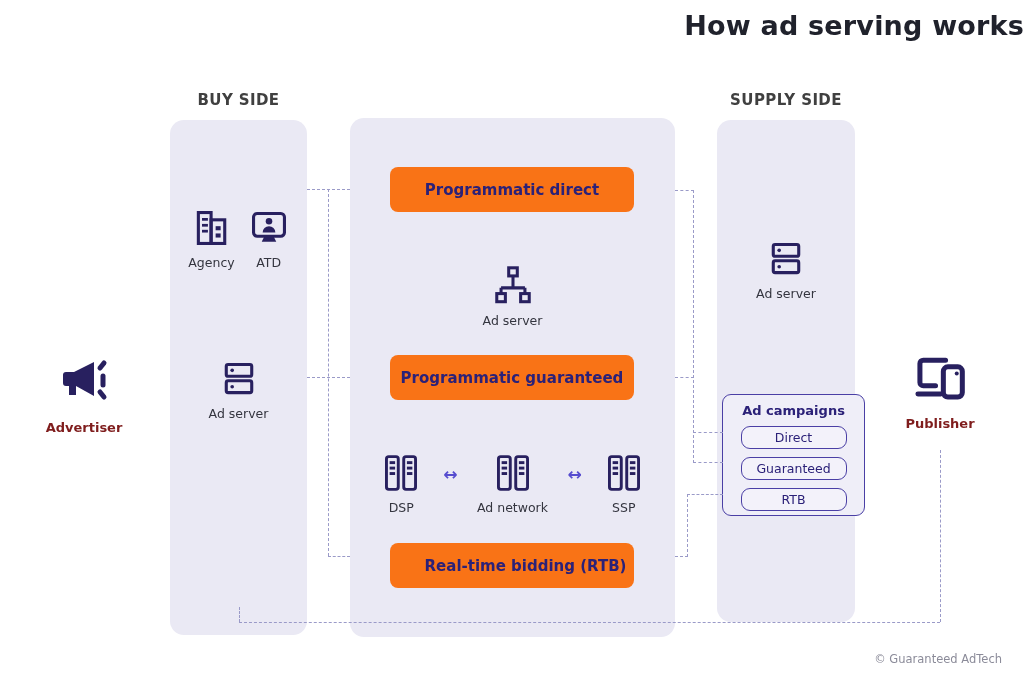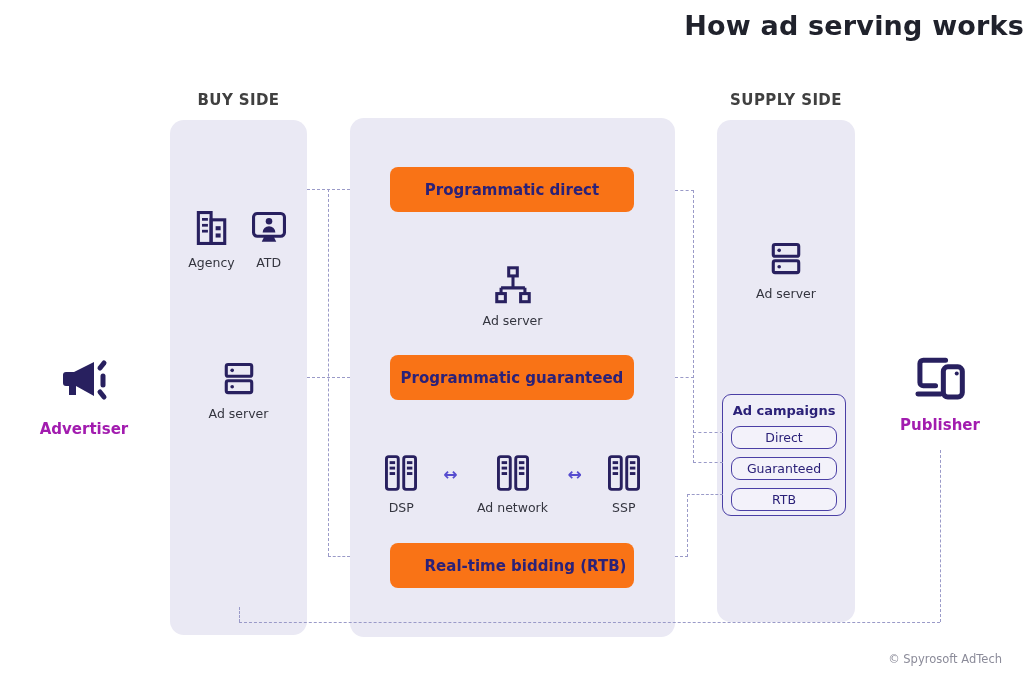--- a/index.html
+++ b/index.html
@@ -24,40 +24,40 @@
   }
   .panel-buy { left:170px; top:120px; width:137px; height:515px; }
   .panel-int { left:350px; top:118px; width:325px; height:519px; }
   .panel-sup { left:717px; top:120px; width:138px; height:502px; }
 
   .stack { position:absolute; display:flex; flex-direction:column; align-items:center; }
   .stack .lbl { margin-top:7px; font-size:12.5px; color:#34353f; white-space:nowrap; }
   .full { left:0; width:100%; }
 
   .actor { position:absolute; width:116px; display:flex; flex-direction:column; align-items:center; }
-  .actor .lbl { margin-top:12px; font-size:15px; font-weight:bold; color:#a21caf;text-align:center; }
+  .actor .lbl { margin-top:12px; font-size:13px; font-weight:bold; color:#7f1d1d;text-align:center; }
   .actor-adv { left:26px; top:352px; }
   .actor-pub { left:882px; top:352px; }
 
   .pill {
     position:absolute; left:40px; width:244px; height:45px;
     background:#f97316; border:1.2px solid #453append; border-radius:8px;
     display:flex; align-items:center; justify-content:center;
     font-size:15px; font-weight:bold; color:#2b2178;
   }
   .pill, .camp-box, .camp-item { border-color:#4a3fa5; }
 
   .pair-row { position:absolute; left:0; width:100%; display:flex; justify-content:center; gap:14px; }
 
   .ex-row { position:absolute; left:0; width:100%; display:flex; justify-content:center; align-items:flex-start; gap:10px; }
   .ex-row .stack { position:static; }
   .arrow { font-size:17px; color:#564ccf; padding-top:11px; font-weight:bold; }
 
   .camp-box {
-    position:absolute; left:5px; top:274px; width:124px; height:122px;
+    position:absolute; left:5px; top:274px; width:143px; height:122px;
     border:1.3px solid #4a3fa5; border-radius:9px; background:#efeef8;
     display:flex; flex-direction:column; align-items:center;
   }
   .camp-title { margin-top:8px; font-size:13px; font-weight:bold; color:#2b2178; }
   .camp-item {
     margin-top:8px; width:106px; height:23px;
     border:1px solid #4a3fa5; border-radius:9px; background:#f3f2fa;
     display:flex; align-items:center; justify-content:center;
     font-size:12.5px; color:#2b2178;
   }
@@ -265,14 +265,14 @@
   <div class="dash-h" style="left:693px; top:432px; width:30px;"></div>
   <div class="dash-h" style="left:693px; top:462px; width:30px;"></div>
   <div class="dash-v" style="left:687px; top:494px; height:63px;"></div>
   <div class="dash-h" style="left:687px; top:494px; width:36px;"></div>
   <div class="dash-h" style="left:675px; top:556px; width:13px;"></div>
 
   <div class="dash-v" style="left:239px; top:607px; height:15px;"></div>
   <div class="dash-h" style="left:239px; top:622px; width:701px;"></div>
   <div class="dash-v" style="left:940px; top:450px; height:172px;"></div>
 
-  <div class="attribution">© Spyrosoft AdTech</div>
+  <div class="attribution">© Guaranteed AdTech</div>
 </div>
 
 </body></html>

